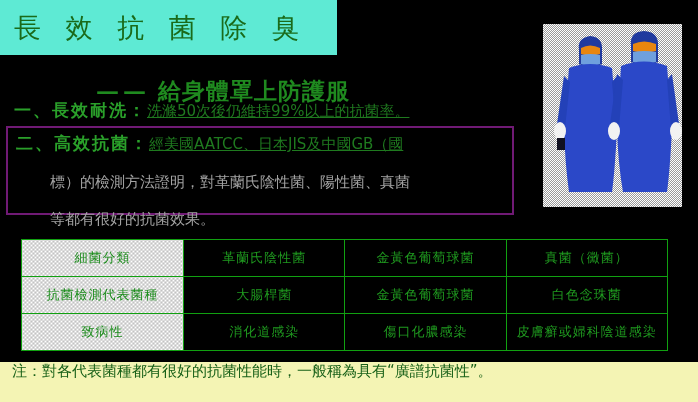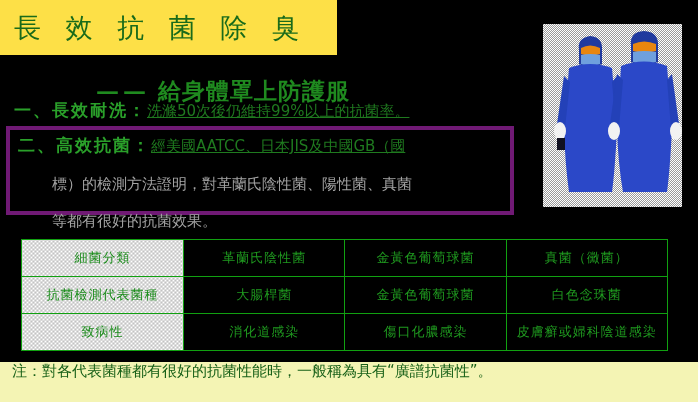--- a/index.html
+++ b/index.html
@@ -18,21 +18,21 @@
     overflow: hidden;
   }
 
   
   #title-box {
     position: absolute;
     left: 0px;
     top: 0px;
     width: 337px;
     height: 55px;
-    background: #fde047;
+    background: #5eead4;
     display: flex;
     align-items: center;
     box-sizing: border-box;
     padding-left: 14px;
   }
   #title-text {
     color: #1a6b1a;
     font-size: 27px;
     letter-spacing: 8px;
     font-family: "DejaVu Serif", serif;
@@ -81,21 +81,21 @@
     text-decoration: underline;
   }
 
   
   #point-2-box {
     position: absolute;
     left: 6px;
     top: 126px;
     width: 508px;
     height: 89px;
-    border: 4px solid #701a75;
+    border: 2px solid #701a75;
     box-sizing: border-box;
     background: #000000;
   }
   #point-2-inner {
     position: relative;
     padding: 4px 0 0 8px;
   }
   #point-2-head {
     white-space: nowrap;
     font-size: 17px;

